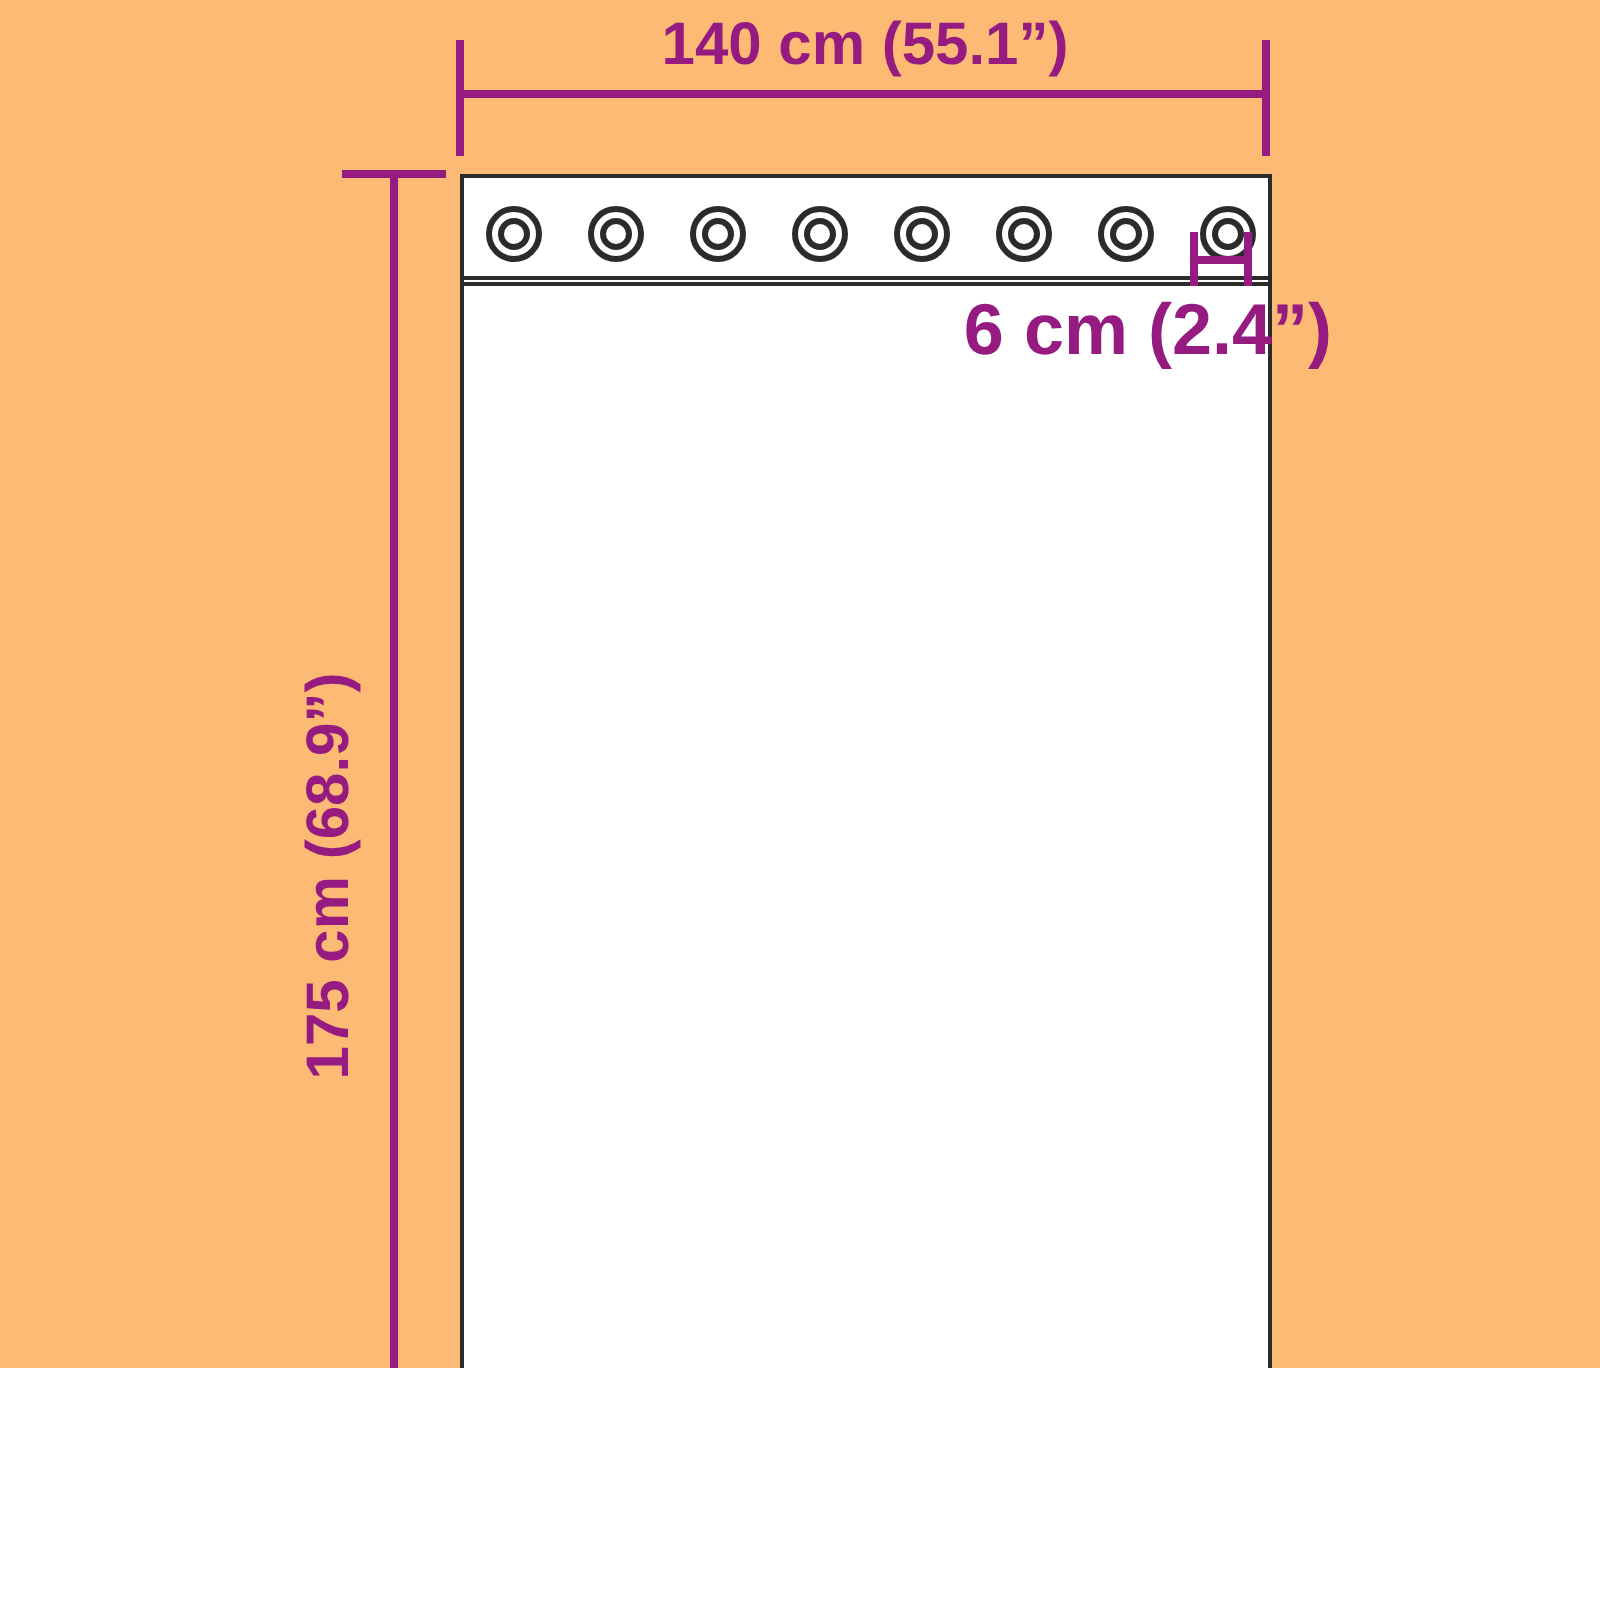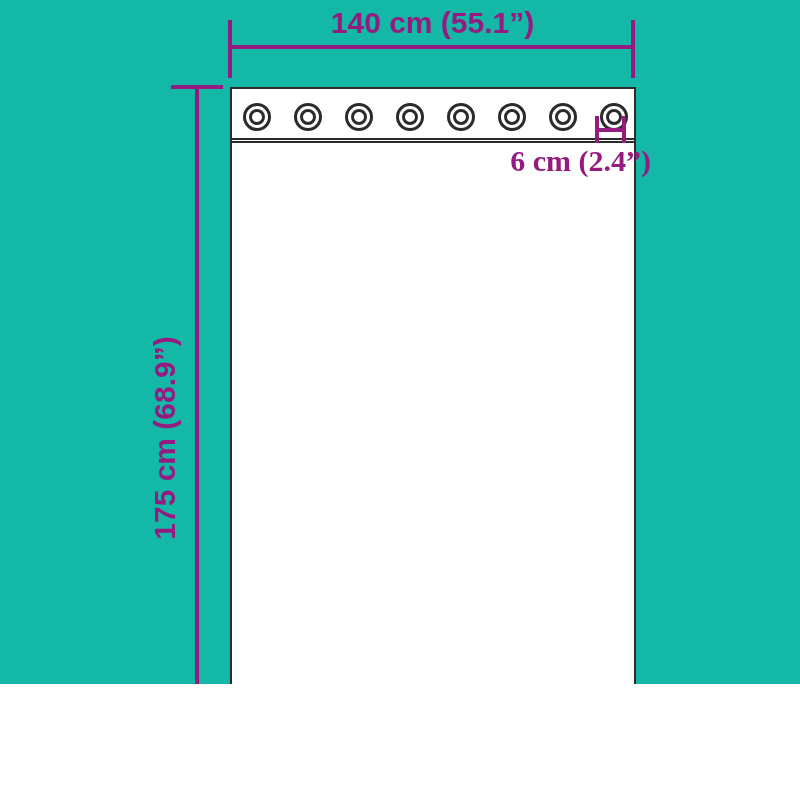--- a/index.html
+++ b/index.html
@@ -4,21 +4,21 @@
 <style>
   html, body {
     margin: 0;
     padding: 0;
     background: #ffffff;
   }
   .canvas {
     position: relative;
     width: 800px;
     height: 684px;
-    background: #14b8a6;
+    background: #fdba74;
     overflow: hidden;
     font-family: "Liberation Sans", sans-serif;
   }
 
   
   .panel {
     position: absolute;
     left: 230px;
     top: 87px;
     width: 402px;
@@ -102,26 +102,25 @@
     font-size: 30px;
     transform: rotate(-90deg);
     transform-origin: 50% 50%;
   }
 
   
   .dim-grom-bar    { left: 597px; top: 128px; width: 28px; height: 4px; }
   .dim-grom-tick-l { left: 595px; top: 116px; width: 4px;  height: 27px; }
   .dim-grom-tick-r { left: 622px; top: 116px; width: 4px;  height: 27px; }
   .dim-grom-label {
-    left: 451px;
+    left: 466px;
     top: 144px;
     width: 200px;
     text-align: right;
-    font-size: 30px;
-    font-family: Liberation Serif, serif;
+    font-size: 36px;
   }
 </style>
 </head>
 <body>
 
 <div class="canvas">
 
   <div class="panel">
     <div class="grommet-row">
         <div class="grommet" style="left: 25px;">

